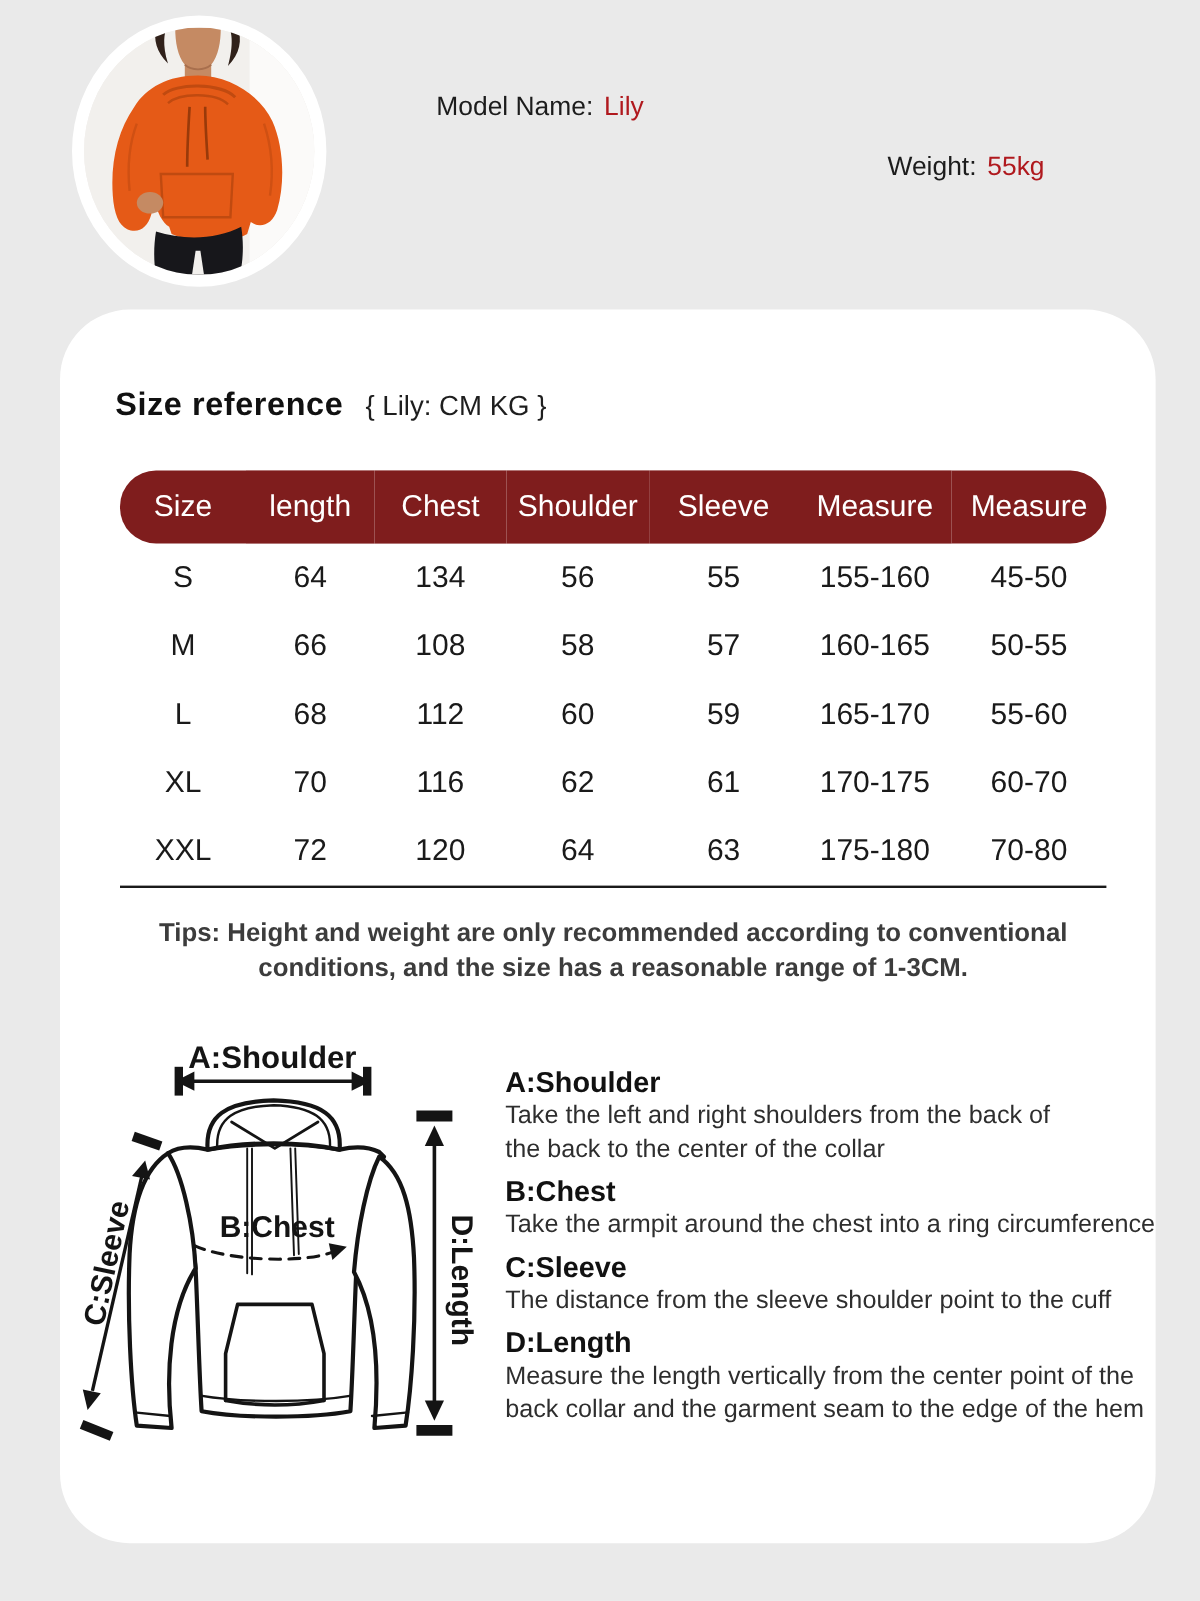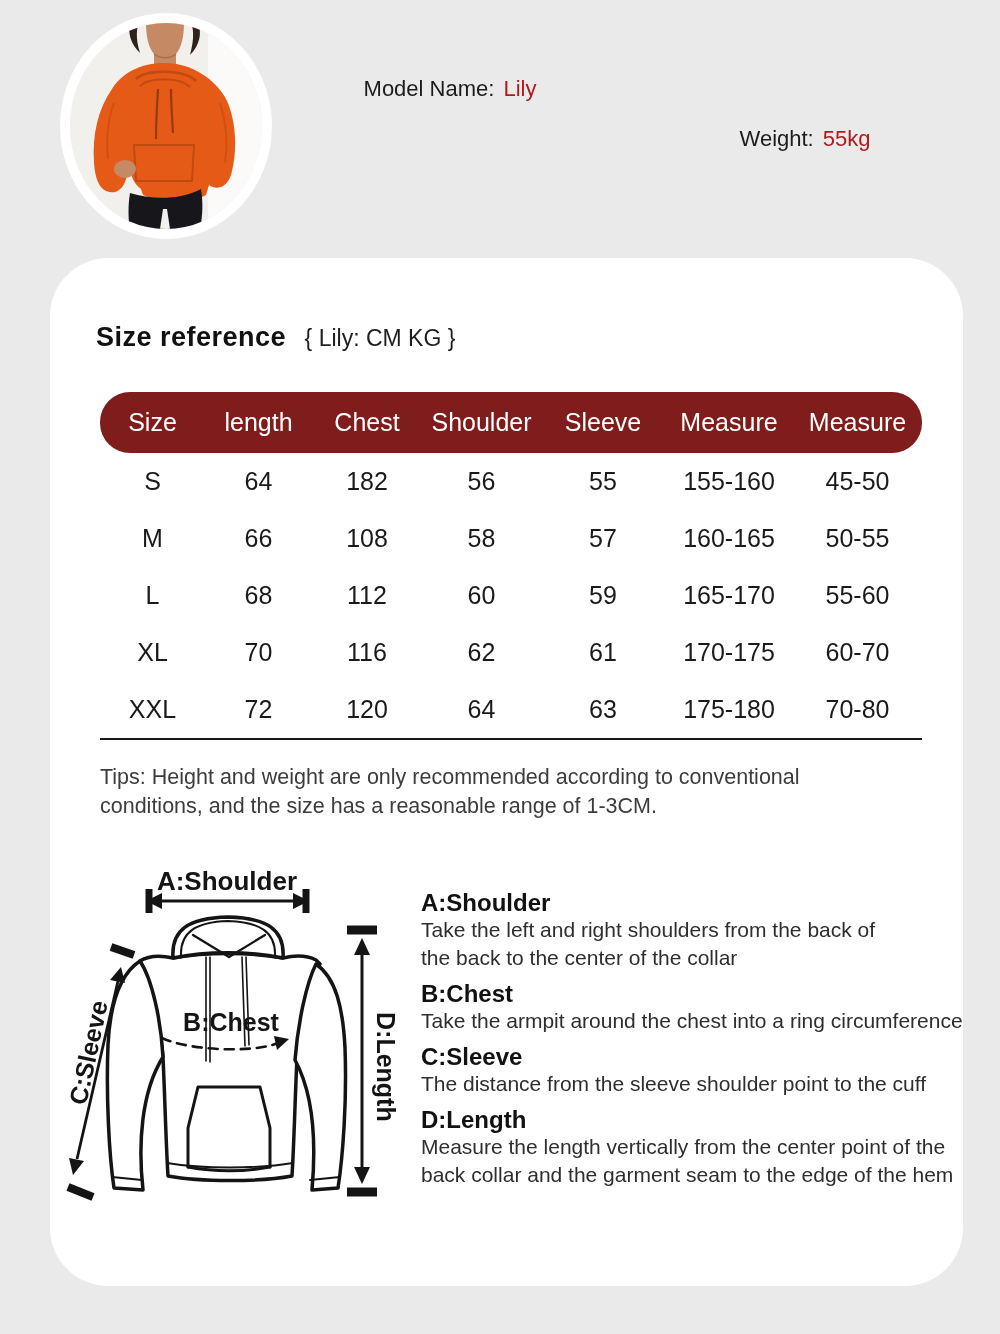--- a/index.html
+++ b/index.html
@@ -48,22 +48,22 @@
     font-size:25px; height:61px;
   }
   .size-table thead th.first{ border-radius:30px 0 0 30px; }
   .size-table thead th.last { border-radius:0 30px 30px 0; }
   .size-table tbody td{ font-size:25px; height:57px; color:#1a1a1a; }
   .table-divider{
     position:absolute; left:50px; top:480px; width:822px; height:2px; background:#1a1a1a;
   }
   .tips{
     position:absolute; left:50px; top:505px; width:822px;
-    font-size:21.5px; line-height:29px; text-align:left;
-    white-space:pre-line; color:#3c3c3c;
+    font-size:21.5px; line-height:29px; text-align:center;
+    white-space:pre-line; color:#3c3c3c;font-weight:bold;
   }
 
   
   .diagram{ position:absolute; left:-10px; top:602px; width:395px; height:360px; }
   .diagram text{ font-family:"Liberation Sans", sans-serif; }
   .guide{ position:absolute; left:371px; top:632px; width:600px; }
   .guide-block{ margin:0; }
   .guide-title{ font-size:24px; font-weight:bold; line-height:26px; color:#111; }
   .guide-desc{ font-size:21px; line-height:28px; color:#2e2e2e; white-space:pre-line; margin:0 0 9px 0; }
 </style>
@@ -126,21 +126,21 @@
           <th>Shoulder</th>
           <th>Sleeve</th>
           <th>Measure</th>
           <th class="last">Measure</th>
         </tr>
       </thead>
       <tbody>
         <tr>
           <td>S</td>
           <td>64</td>
-          <td>182</td>
+          <td>134</td>
           <td>56</td>
           <td>55</td>
           <td>155-160</td>
           <td>45-50</td>
         </tr>
         <tr>
           <td>M</td>
           <td>66</td>
           <td>108</td>
           <td>58</td>

